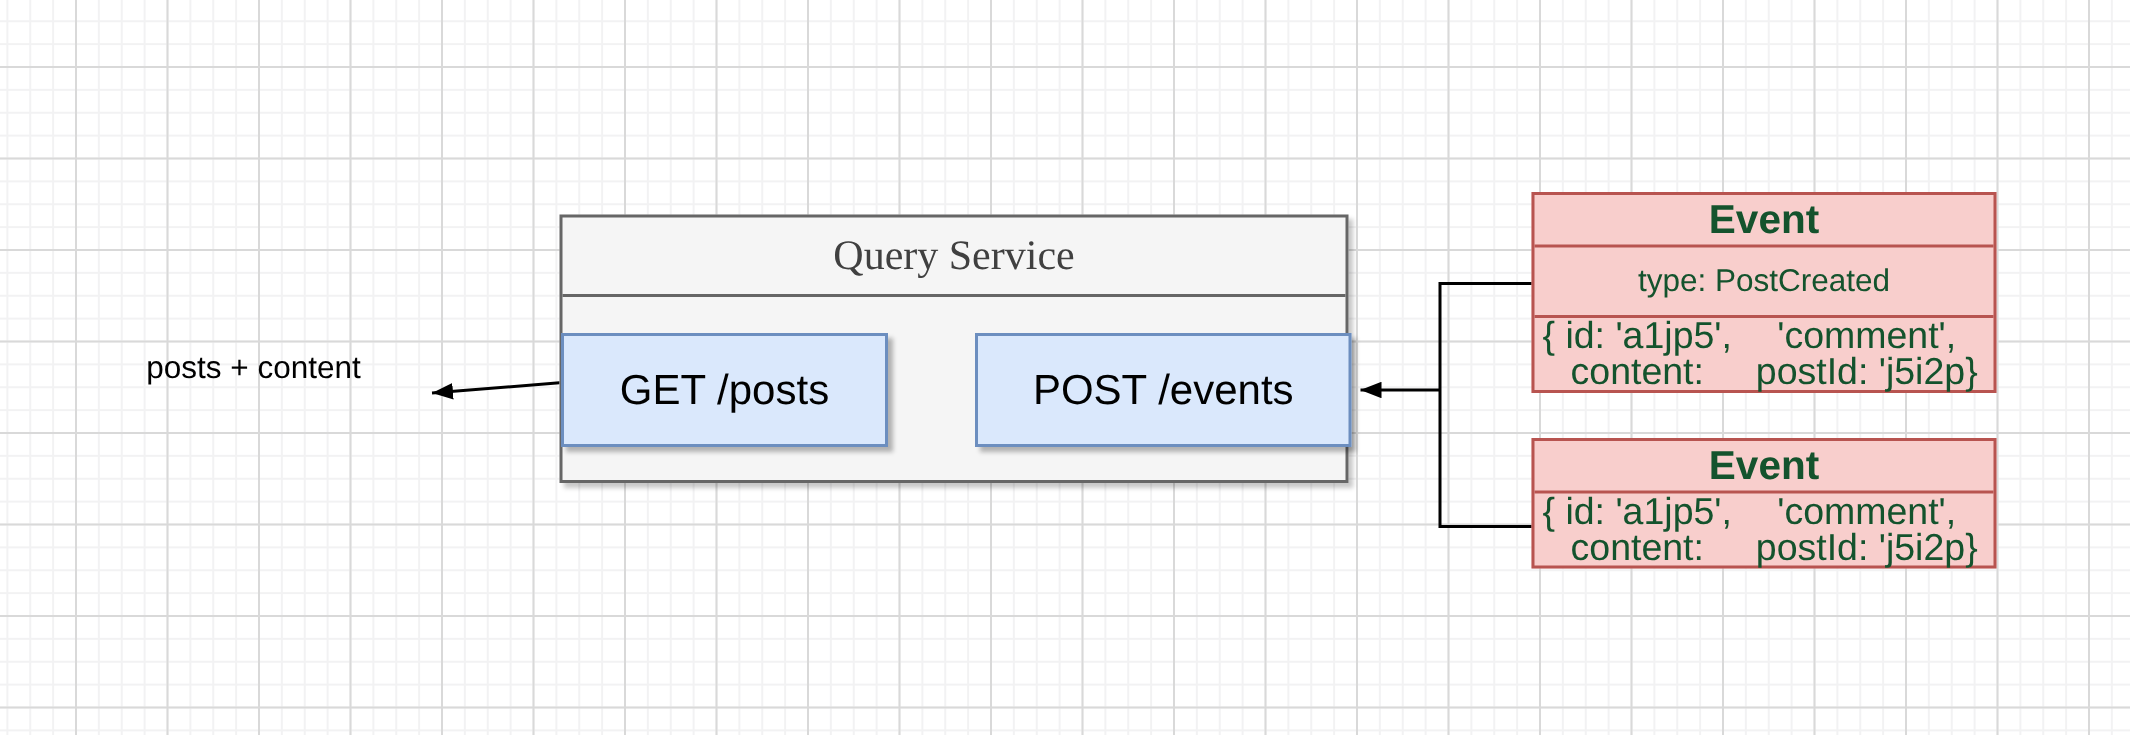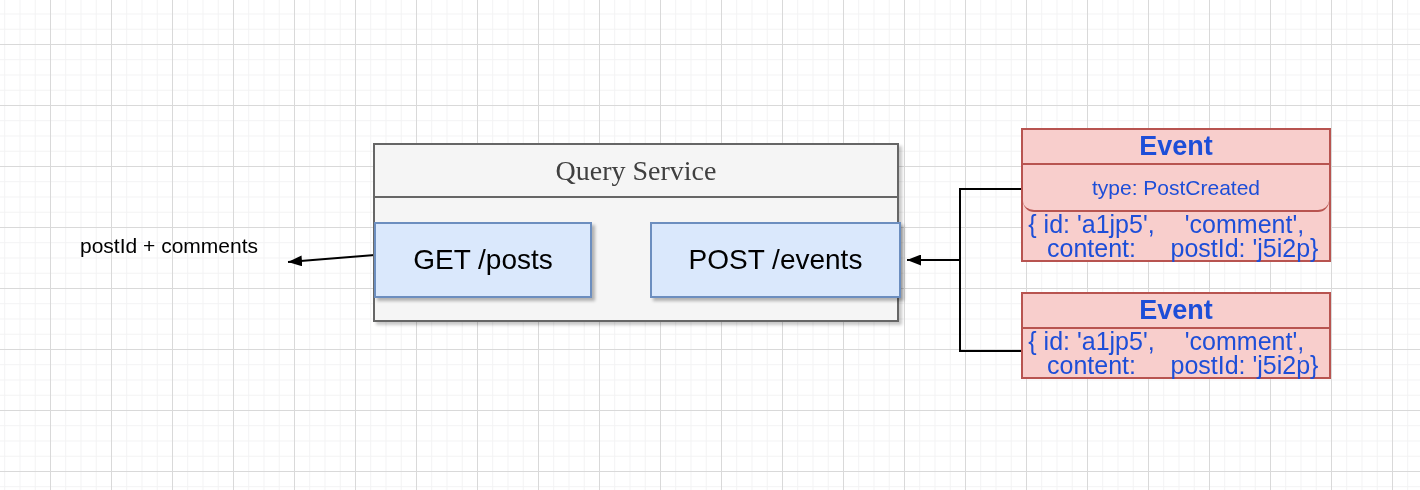--- a/index.html
+++ b/index.html
@@ -64,41 +64,40 @@
   .endpoint.get  { left: 374px; top: 222px; width: 214px; height: 72px; }
   .endpoint.post { left: 650px; top: 222px; width: 247px; height: 72px; }
 
   
   .event-box {
     position: absolute;
     left: 1021px;
     width: 306px;
     background: #f8cecc;
     border: 2px solid #b85450;
-    color: #1d4ed8;
+    color: #14532d;
   }
   .event-box.first  { top: 128px; }
   .event-box.second { top: 292px; }
   .ev-title {
     height: 33px;
     border-bottom: 2px solid #b85450;
     display: flex;
     align-items: center;
     justify-content: center;
     font-size: 27px;
     font-weight: bold;
   }
   .ev-type {
     height: 45px;
     border-bottom: 2px solid #b85450;
     display: flex;
     align-items: center;
     justify-content: center;
     font-size: 21px;
-    border-radius: 11px;
   }
   .ev-payload {
     height: 48px;
     display: flex;
     flex-direction: row;
     align-items: center;
     justify-content: center;
     font-size: 25px;
     line-height: 24px;
     text-align: center;
@@ -126,21 +125,21 @@
       <marker id="arrowhead" viewBox="0 0 14 11" refX="14" refY="5.5" markerWidth="14" markerHeight="11" markerUnits="userSpaceOnUse" orient="auto">
         <path d="M0,0 L14,5.5 L0,11 Z" fill="#000000"></path>
       </marker>
     </defs>
     <line x1="375" y1="255" x2="288" y2="262" stroke="#000000" stroke-width="2" marker-end="url(#arrowhead)"></line>
     <line x1="960" y1="260" x2="907" y2="260" stroke="#000000" stroke-width="2" marker-end="url(#arrowhead)"></line>
     <path d="M 1022 189 L 960 189 L 960 351 L 1022 351" fill="none" stroke="#000000" stroke-width="2"></path>
   </svg>
 
   <div class="annotation">
-    <span>postId + comments</span>
+    <span>posts + content</span>
   </div>
 
   <div class="query-service">
     <div class="qs-title">Query Service</div>
   </div>
   <div class="endpoint post">
     <span>POST /events</span>
   </div>
   <div class="endpoint get">
     <span>GET /posts</span>

